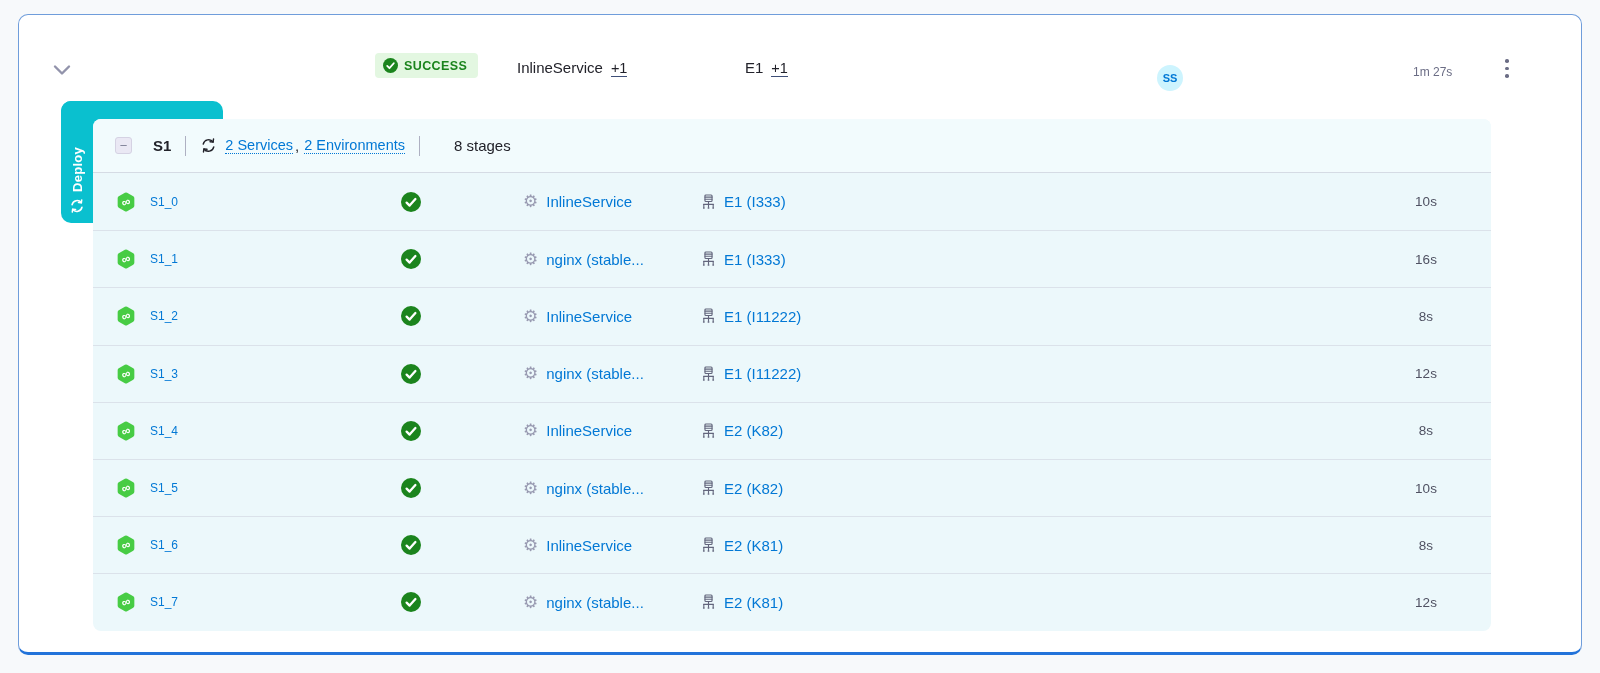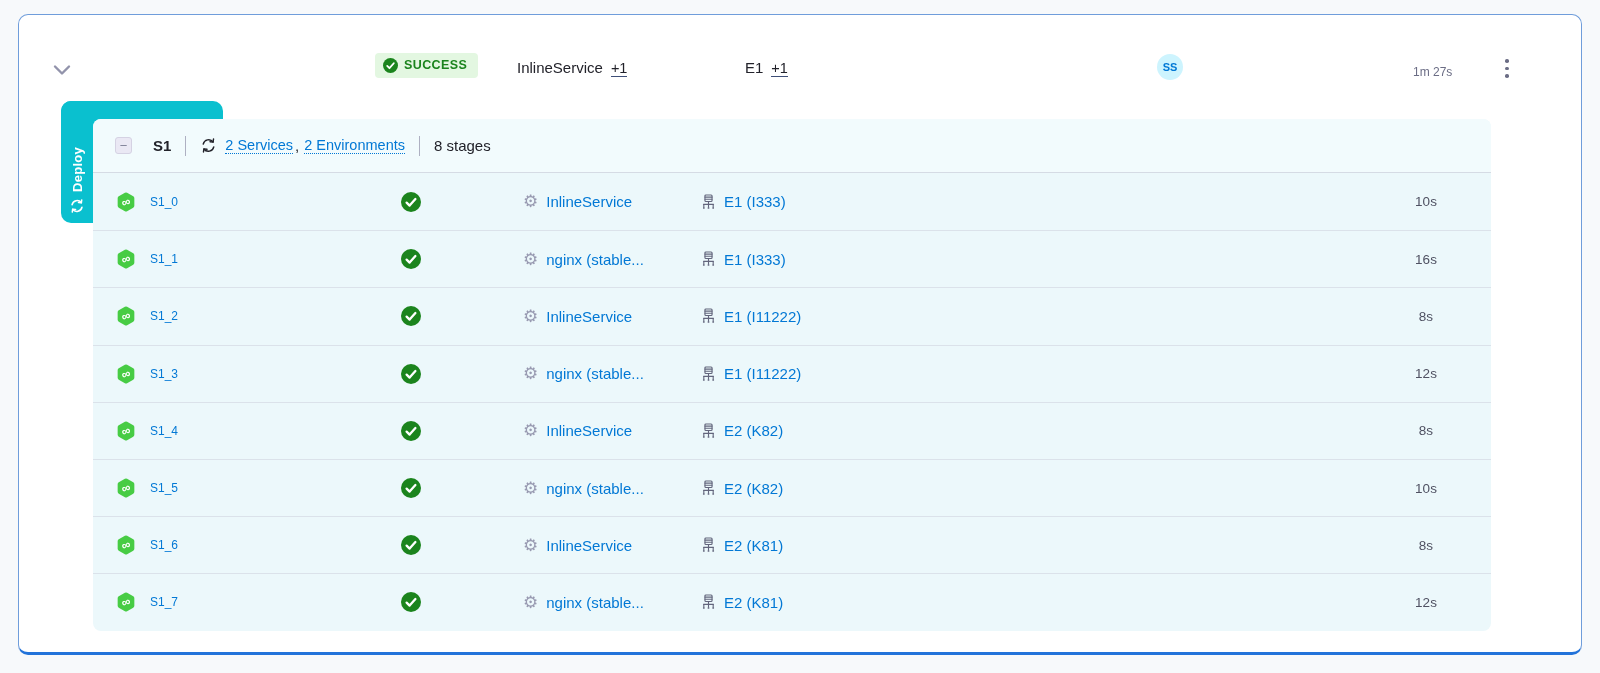--- a/index.html
+++ b/index.html
@@ -17,31 +17,31 @@
     border-bottom:3px solid #2273da;
     border-radius:10px;
   }
   
   .hdr-item { position:absolute; }
   .chevron-btn { left:34px; top:46px; width:22px; height:18px; cursor:pointer; background:none; border:none; color:#9293ab; }
   .title-block { left:74px; top:24px; }
   .pipeline-title { color:#0278d5; font-size:17.5px; font-weight:700; line-height:22px; cursor:pointer; }
   .execution-id { color:#6b6d85; font-size:13.5px; margin-top:4px; }
   .status-badge {
-    left:356px; top:38px; display:flex; gap:6px;
+    left:356px; top:38px; display:flex; align-items:center; gap:6px;
     background:#e3f7e1; border-radius:4px; padding:5px 11px 5px 8px;
     color:#1b841d; font-size:12.5px; font-weight:700; letter-spacing:.4px;
   }
   .summary { top:44px; font-size:15px; color:#22222a; display:flex; gap:8px; align-items:baseline; }
   .svc-summary { left:498px; }
   .env-summary { left:726px; }
   .more-link { color:#22222a; border-bottom:1.5px solid #3e4e77; cursor:pointer; font-size:14.5px; }
   .trigger-block { left:884px; top:30px; display:flex; gap:9px; width:262px; }
   .trigger-text { font-size:14.5px; line-height:20px; color:#22222a; }
-  .user-block { left:1138px; top:37px; display:flex; gap:24px; }
+  .user-block { left:1138px; top:48px; display:flex; gap:24px; }
   .avatar {
     width:26px; height:26px; border-radius:50%; background:#cdf4fe;
     color:#0278d5; font-size:11px; font-weight:700;
     display:flex; align-items:center; justify-content:center; margin-top:2px;
   }
   .user-name { font-size:14.5px; color:#22222a; }
   .user-time { font-size:13px; color:#6b6d85; margin-top:5px; }
   .exec-duration { left:1394px; top:50px; font-size:12px; color:#6b6d85; }
   .kebab { left:1482px; top:40px; display:flex; flex-direction:column; gap:4px; cursor:pointer; padding:4px; background:none; border:none; }
   .kebab .dot { width:3.5px; height:3.5px; border-radius:50%; background:#6b6d85; }
@@ -69,21 +69,21 @@
   .minus-box {
     width:17px; height:17px; background:#eae8f4; border:1px solid #d5d2e3; border-radius:3px;
     color:#7d7f96; font-size:13px; line-height:14px; text-align:center; cursor:pointer; padding:0;
   }
   .group-name { font-weight:700; margin-left:21px; color:#22222a; }
   .vdiv { width:1px; height:20px; background:#aeb0c2; margin:0 14px; }
   .loop-icon { display:inline-flex; }
   .group-header .loop-icon { color:#22222a; margin-right:8px; }
   .dotted-link { color:#0278d5; border-bottom:1.5px dotted #0278d5; cursor:pointer; font-size:14.5px; }
   .comma { color:#22222a; margin:0 5px 0 2px; }
-  .stages-count { color:#22222a; font-size:15px; }
+  .stages-count { color:#22222a; font-size:15px;margin-left:20px; }
   
   .row {
     display:grid; grid-template-columns:286px 122px 178px 1fr 70px;
     align-items:center; height:57.2px; padding:0 30px 0 22px;
     border-top:1px solid #dbe2ea; cursor:pointer;
   }
   .row:first-child { border-top:none; }
   .cell-name { display:flex; align-items:center; gap:13px; }
   .stage-link { color:#0278d5; font-size:12px; }
   .cell-service, .cell-env { display:flex; align-items:center; gap:8px; }

